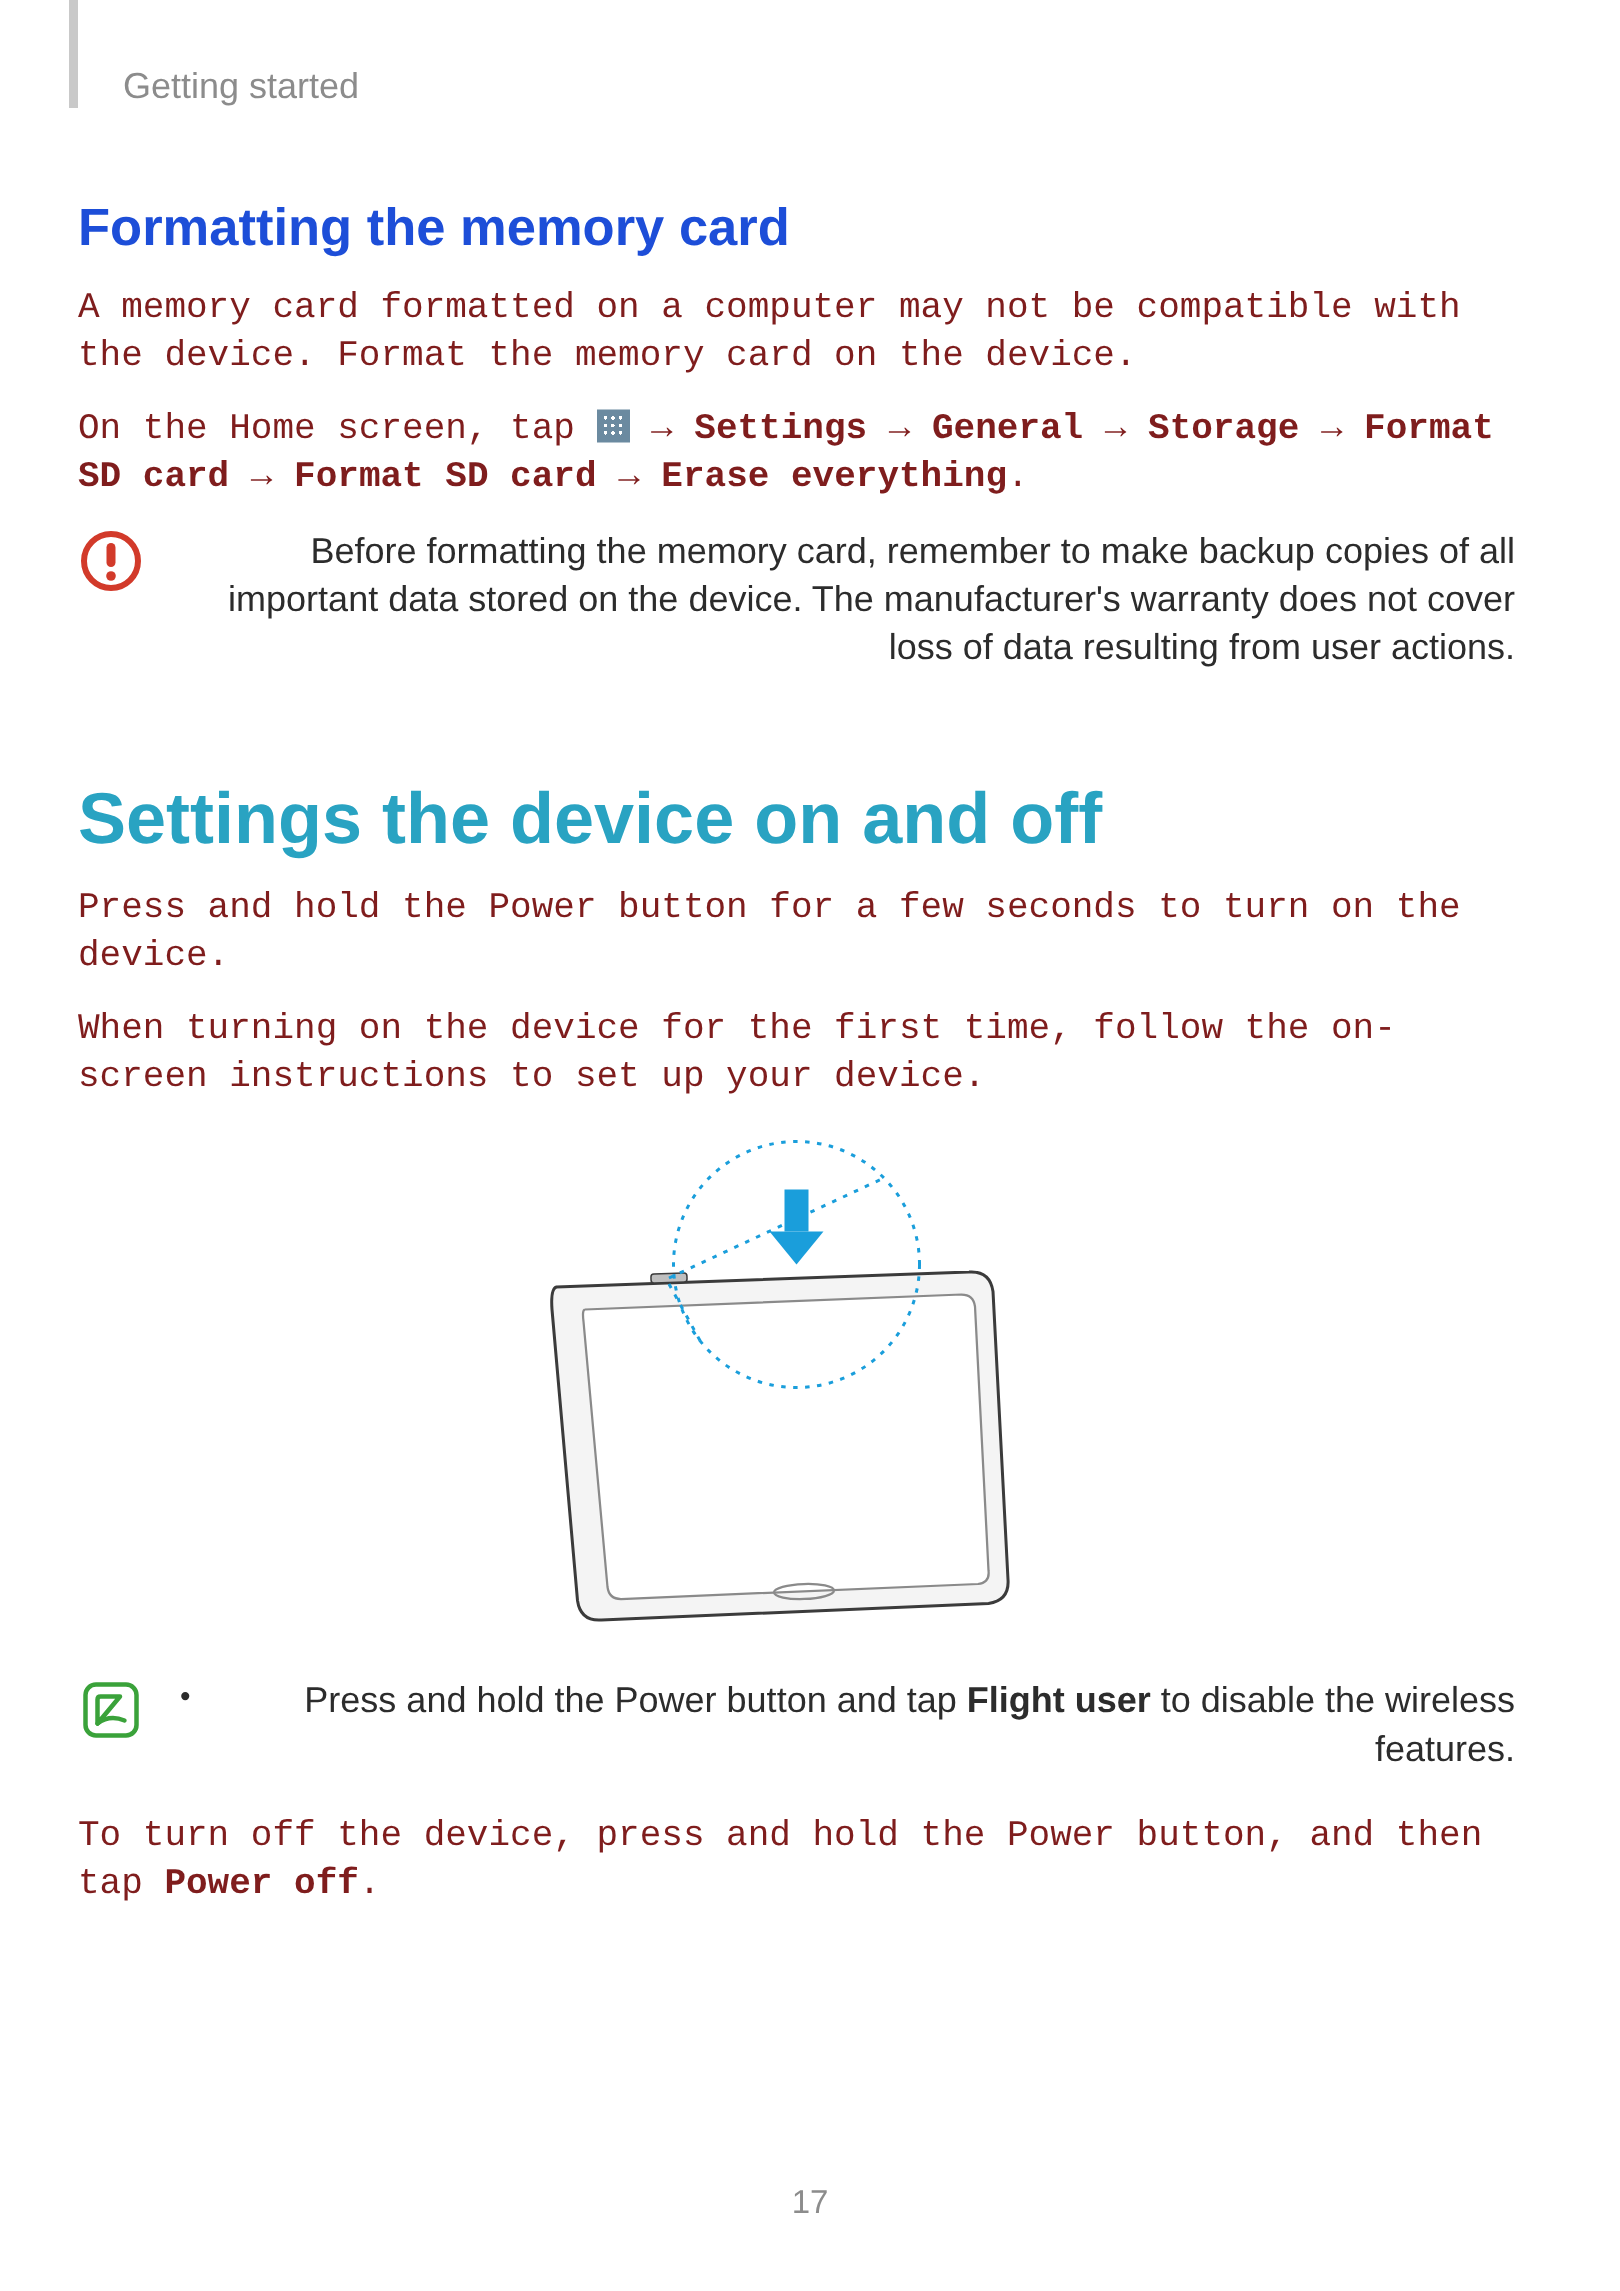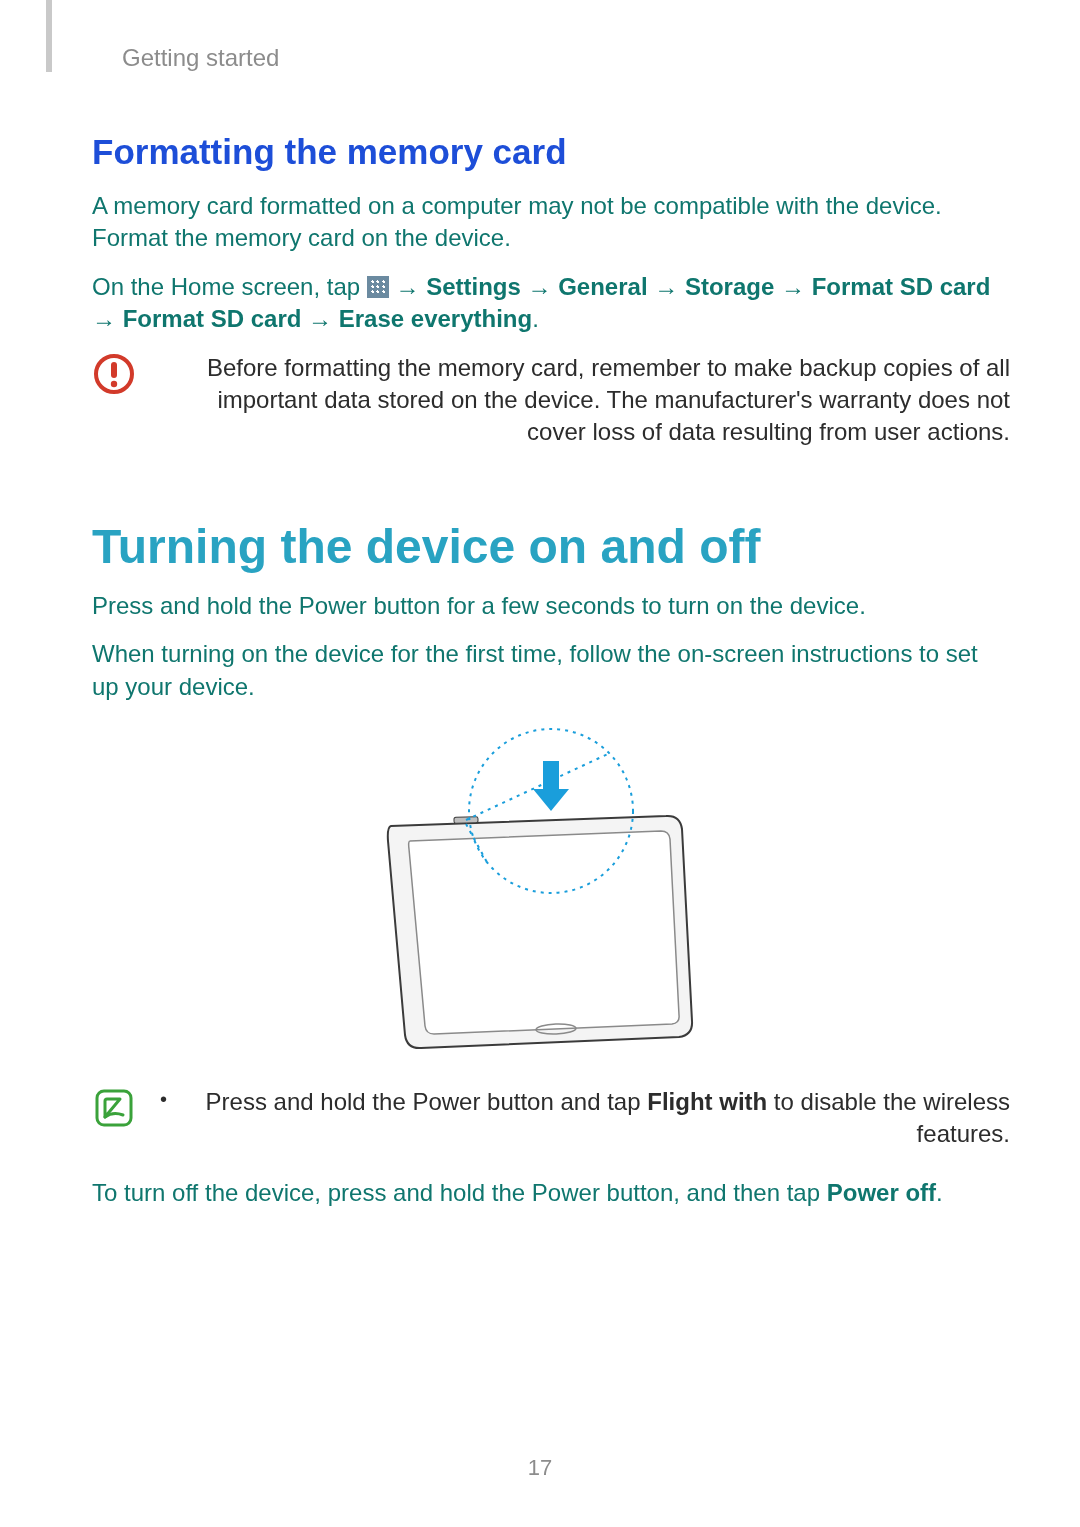--- a/index.html
+++ b/index.html
@@ -6,21 +6,21 @@
     margin: 0;
     padding: 0;
     background: #fff;
     font-family: "Segoe UI", "Helvetica Neue", Arial, sans-serif;
     color: #222;
   }
   .page {
     width: 1080px;
     height: 1527px;
     box-sizing: border-box;
-    padding: 40px 70px 40px 92px;
+    padding: 40px 70px 40px 52px;
     position: relative;
   }
   .header-mark {
     position: absolute;
     top: 0;
     left: 46px;
     width: 6px;
     height: 72px;
     background: #c9c9c9;
   }
@@ -40,21 +40,22 @@
   h1 {
     font-size: 48px;
     color: #29a3c2;
     font-weight: 700;
     margin: 70px 0 16px 0;
   }
   p {
     font-size: 24px;
     line-height: 1.35;
     margin: 0 0 16px 0;
-    color: #0f766e;
+    color: #7f1d1d;
+    font-family: Liberation Mono, monospace;
   }
   .apps-icon {
     display: inline-block;
     width: 22px;
     height: 22px;
     background: #6b8aa0;
     vertical-align: -3px;
     position: relative;
   }
   .apps-icon::before {
@@ -145,21 +146,21 @@
     <div class="callout-icon">
       <svg width="42" height="42" viewBox="0 0 42 42">
         <circle cx="21" cy="21" r="18" fill="none" stroke="#d23a2a" stroke-width="4"></circle>
         <rect x="18" y="9" width="6" height="16" rx="3" fill="#d23a2a"></rect>
         <circle cx="21" cy="31" r="3.2" fill="#d23a2a"></circle>
       </svg>
     </div>
     <div class="callout-body">Before formatting the memory card, remember to make backup copies of all important data stored on the device. The manufacturer's warranty does not cover loss of data resulting from user actions.</div>
   </div>
 
-  <h1>Turning the device on and off</h1>
+  <h1>Settings the device on and off</h1>
   <p>Press and hold the Power button for a few seconds to turn on the device.</p>
   <p>When turning on the device for the first time, follow the on-screen instructions to set up your device.</p>
 
   <div class="figure">
     <svg width="370" height="335" viewBox="0 0 370 335">
 
       <g>
         <path d="M 25 105 L 300 95 Q 314 94 316 108 L 326 300 Q 327 314 313 316 L 55 327 Q 41 328 39 314 L 22 120 Q 21 106 25 105 Z" fill="#f4f4f4" stroke="#3b3b3b" stroke-width="2"></path>
         <path d="M 44 120 L 295 110 Q 303 110 304 118 L 313 294 Q 314 302 306 303 L 68 313 Q 60 313 59 305 L 43 128 Q 42 120 44 120 Z" fill="#ffffff" stroke="#8a8a8a" stroke-width="1.5"></path>
 
@@ -184,21 +185,21 @@
     <div class="callout-icon">
       <svg width="42" height="42" viewBox="0 0 42 42">
         <rect x="4" y="4" width="34" height="34" rx="7" fill="none" stroke="#3aa23a" stroke-width="3"></rect>
         <path d="M 12 30 L 12 14 Q 12 12 14 12 L 27 12 L 12 30 Z" fill="none" stroke="#3aa23a" stroke-width="3" stroke-linejoin="round"></path>
         <path d="M 12 30 Q 20 24 30 28" fill="none" stroke="#3aa23a" stroke-width="3" stroke-linecap="round"></path>
       </svg>
     </div>
     <div class="callout-body">
       <ul>
         <li>
-          <span>Press and hold the Power button and tap </span><strong>Flight with</strong><span> to disable the wireless features.</span>
+          <span>Press and hold the Power button and tap </span><strong>Flight user</strong><span> to disable the wireless features.</span>
         </li>
       </ul>
     </div>
   </div>
 
   <p>
     <span>To turn off the device, press and hold the Power button, and then tap </span><strong>Power off</strong><span>.</span>
   </p>
 
   <div class="page-number">17</div>

